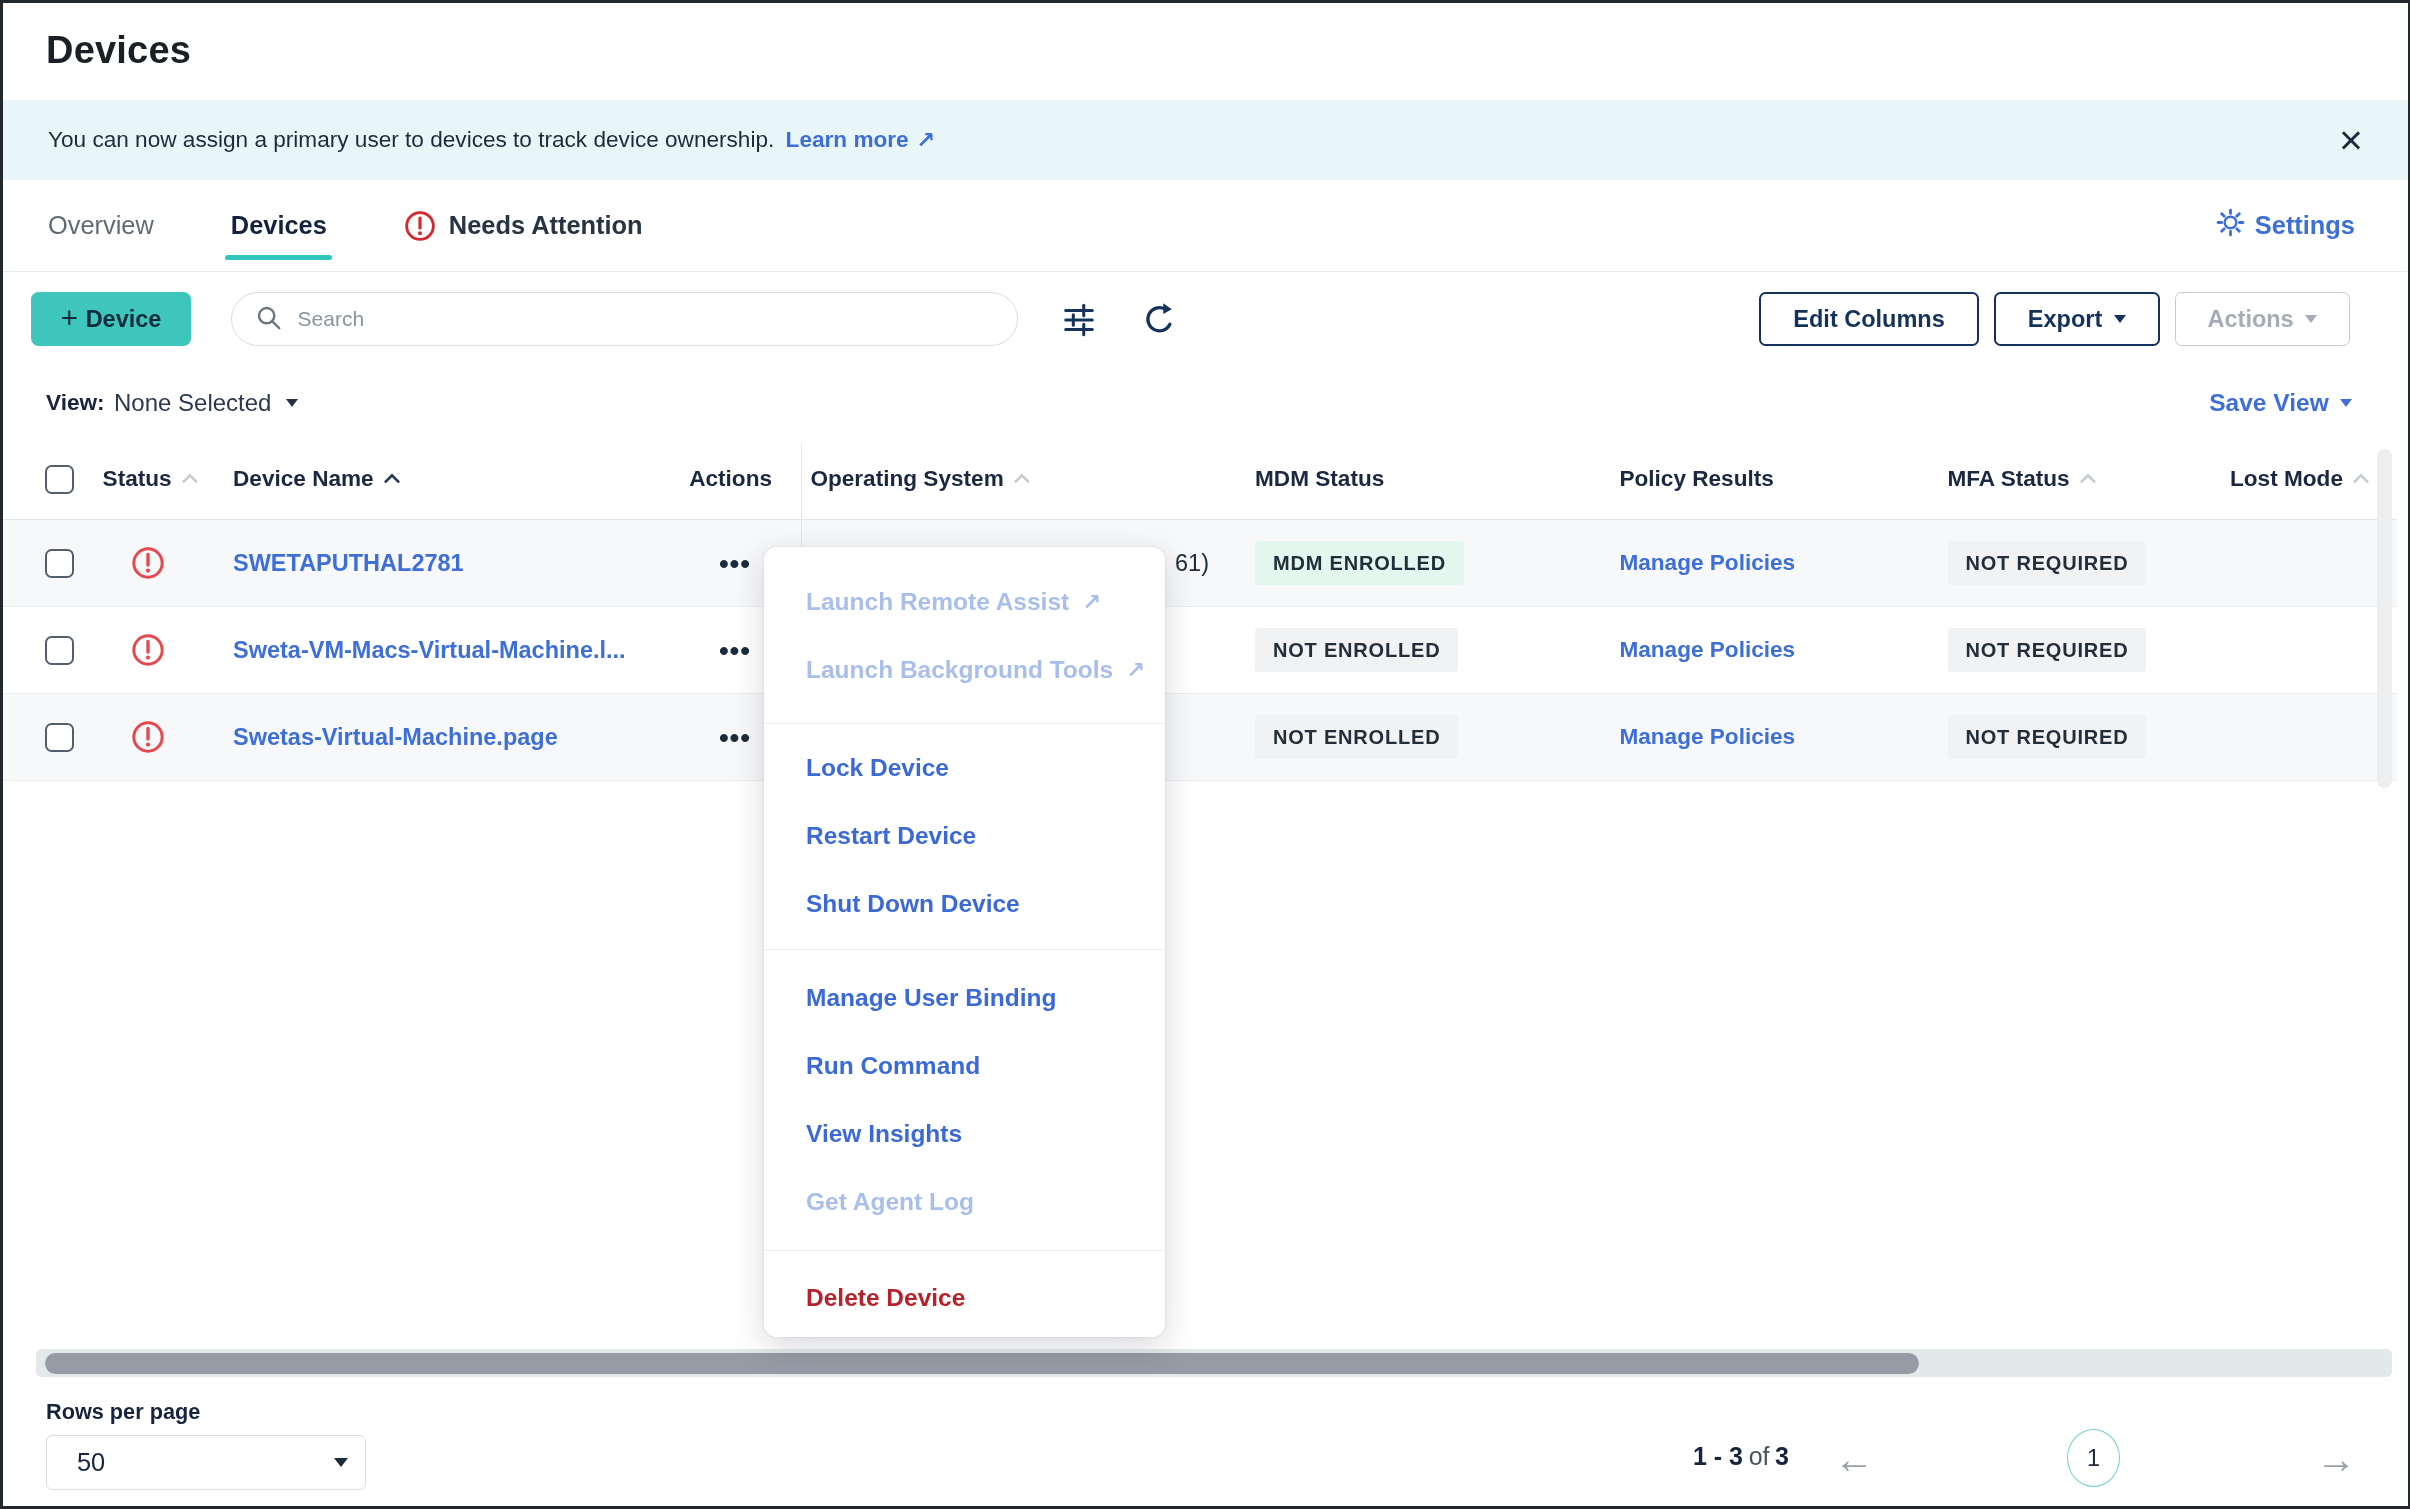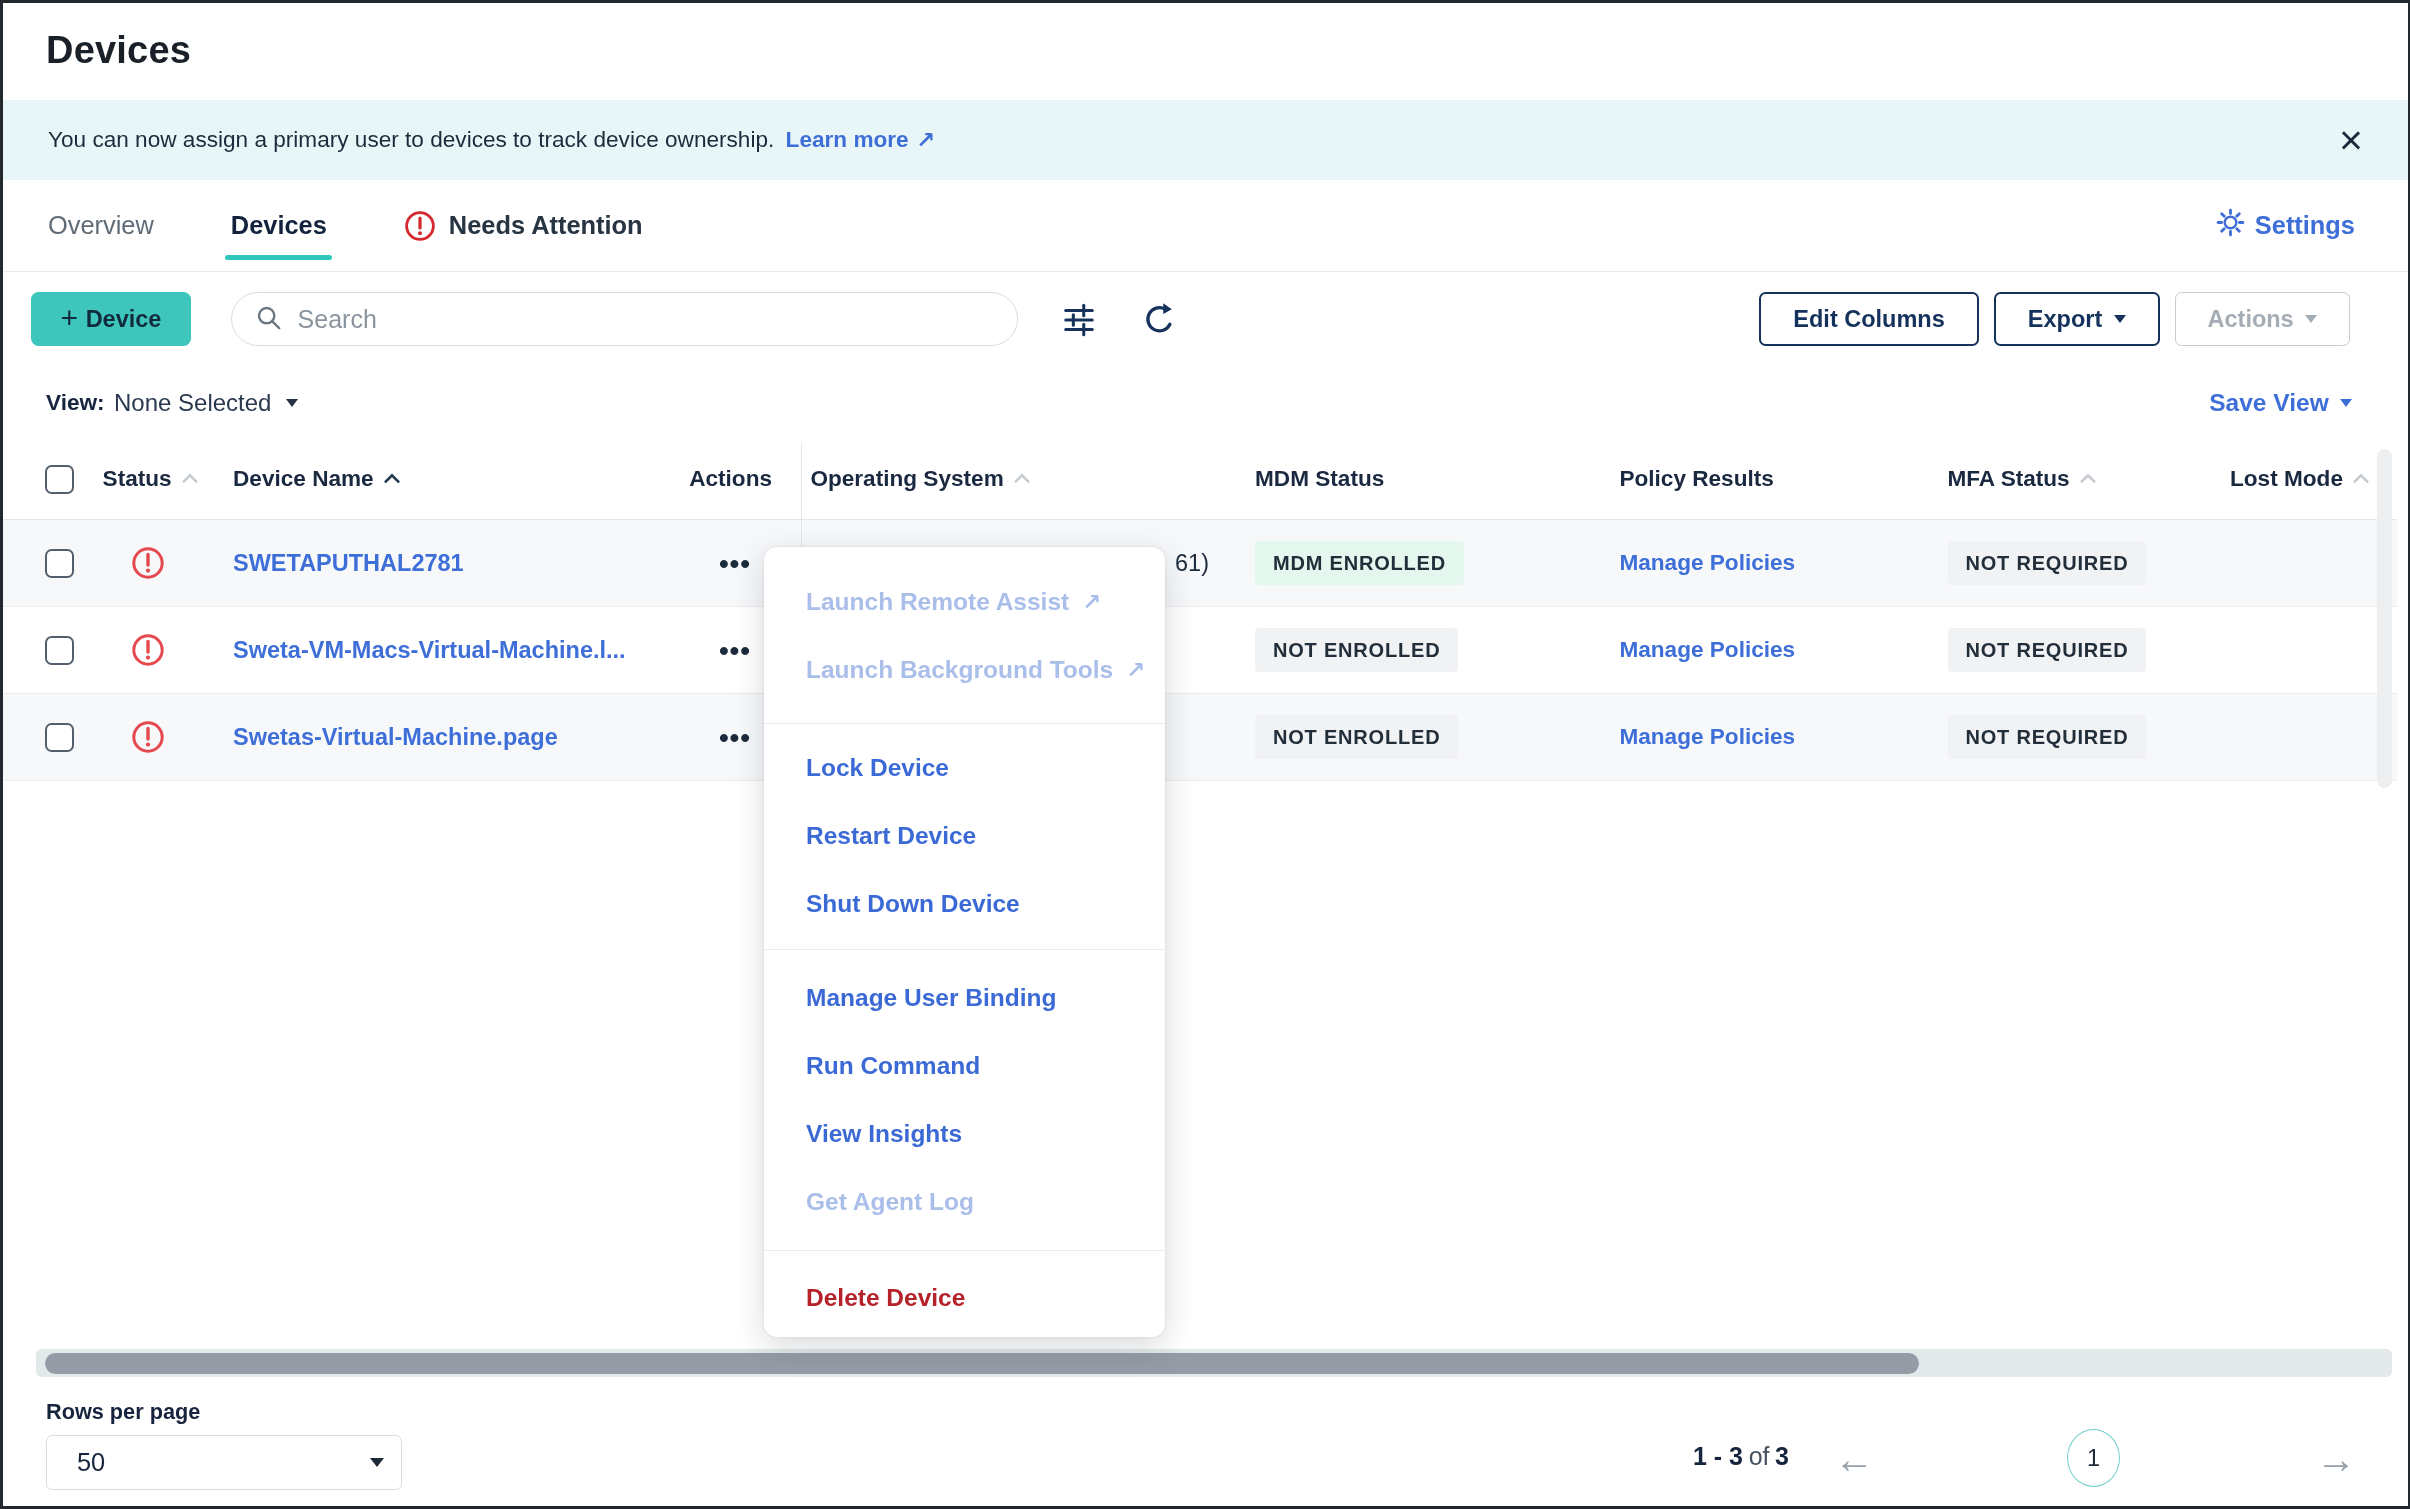--- a/index.html
+++ b/index.html
@@ -24,21 +24,21 @@
   .tab.active::after { content:""; position:absolute; left:-5.6px; right:-5.6px; bottom:11.3px; height:4.7px; border-radius:2.8px; background:#2fc6bc; }
   .tab .alert-ic { margin-right:13px; display:flex; }
   .tab.attention { color:#273442; font-weight:600; }
   .settings { margin-left:auto; padding-right:53px; display:flex; align-items:center; gap:9.4px; color:#3e6fd8; font-size:25.4px; font-weight:bold; cursor:pointer; }
 
   
   .toolbar { height:94px; display:flex; align-items:center; padding:0 58px 0 28px; background:#fff; }
   .btn-add { width:160px; height:54px; background:#3fc6bc; border-radius:7.5px; display:flex; align-items:center; justify-content:center; gap:7.5px; color:#112b3c; font-size:23.5px; font-weight:bold; cursor:pointer; border:none; }
   .btn-add .plus { font-size:30px; font-weight:400; line-height:0; position:relative; top:-0.9px; }
   .search-wrap { margin-left:40px; width:787px; height:54px; border:1.9px solid #d9dde1; border-radius:27px; display:flex; align-items:center; padding:0 22.6px; background:#fff; }
-  .search-wrap input { border:none; outline:none; font-size:25px; color:#2a3950; width:100%; margin-left:15px; font-family:inherit; background:transparent; }
+  .search-wrap input { border:none; outline:none; font-size:21px; color:#2a3950; width:100%; margin-left:15px; font-family:inherit; background:transparent; }
   .search-wrap input::placeholder { color:#8a949e; }
   .icon-btn { margin-left:43px; background:none; border:none; cursor:pointer; display:flex; }
   .right-btns { margin-left:auto; display:flex; gap:15px; }
   .btn-outline { height:54px; padding:0 32px; border-radius:6.6px; background:#fff; font-size:23.5px; font-weight:bold; display:flex; align-items:center; gap:11.3px; cursor:pointer;justify-content:flex-end; }
   .btn-dark { border:2.4px solid #14325b; color:#14325b; }
   .btn-disabled { border:1.9px solid #c6ccd2; color:#a4adb6; cursor:default; }
   .caret { width:0; height:0; border-left:7.5px solid transparent; border-right:7.5px solid transparent; border-top:9.4px solid currentColor; display:inline-block; }
   .caret.sm { border-left-width:6.6px; border-right-width:6.6px; border-top-width:8.5px; }
 
   
@@ -95,21 +95,21 @@
   .menu-item.disabled { color:#a9bee9; cursor:default; }
   .menu-item.danger { color:#b5222b; }
   .menu-ext { font-size:22.6px; font-weight:bold; }
 
   
   .hscroll { position:absolute; left:33px; top:1346px; width:2356px; height:28px; background:#e3e8ea; border-radius:5.6px; }
   .hscroll-thumb { position:absolute; left:9.4px; top:3.8px; width:1874px; height:21px; background:#959ca6; border-radius:10.4px; cursor:pointer; }
 
   .footer { position:absolute; left:0; top:1379px; width:2403px; height:122px; background:#fff;text-align:right; }
   .rpp-label { position:absolute; left:43px; top:17px; font-size:21.7px; font-weight:bold; color:#16243d; }
-  .rpp-select { position:absolute; left:43px; top:53px; width:356px; height:55px; background:#fff; border:1.9px solid #d8dce0; border-radius:6.6px; display:flex; align-items:center; padding:0 17px 0 30px; font-size:25.4px; color:#16243d; cursor:pointer; }
+  .rpp-select { position:absolute; left:43px; top:53px; width:320px; height:55px; background:#fff; border:1.9px solid #d8dce0; border-radius:6.6px; display:flex; align-items:center; padding:0 17px 0 30px; font-size:25.4px; color:#16243d; cursor:pointer; }
   .rpp-select .caret { margin-left:auto; color:#1d2a38; }
   .pg-range { position:absolute; left:1690px; top:60px; font-size:25px; color:#16243d; white-space:nowrap; }
   .pg-range .b { font-weight:bold; }
   .pg-range .of { color:#46525e; font-weight:400; padding:0 5.6px; }
   .pg-arrow { position:absolute; top:53px; font-size:40px; color:#98a0a8; cursor:pointer; line-height:49px; }
   .pg-prev { left:1831px; }
   .pg-next { left:2313px; }
   .pg-circle { position:absolute; left:2064px; top:47px; width:53px; height:58px; border:1.9px solid #6fcfcb; border-radius:50%; display:flex; align-items:center; justify-content:center; font-size:23.5px; color:#1d2a38; background:#fff; cursor:pointer; }
 </style>
 </head>

